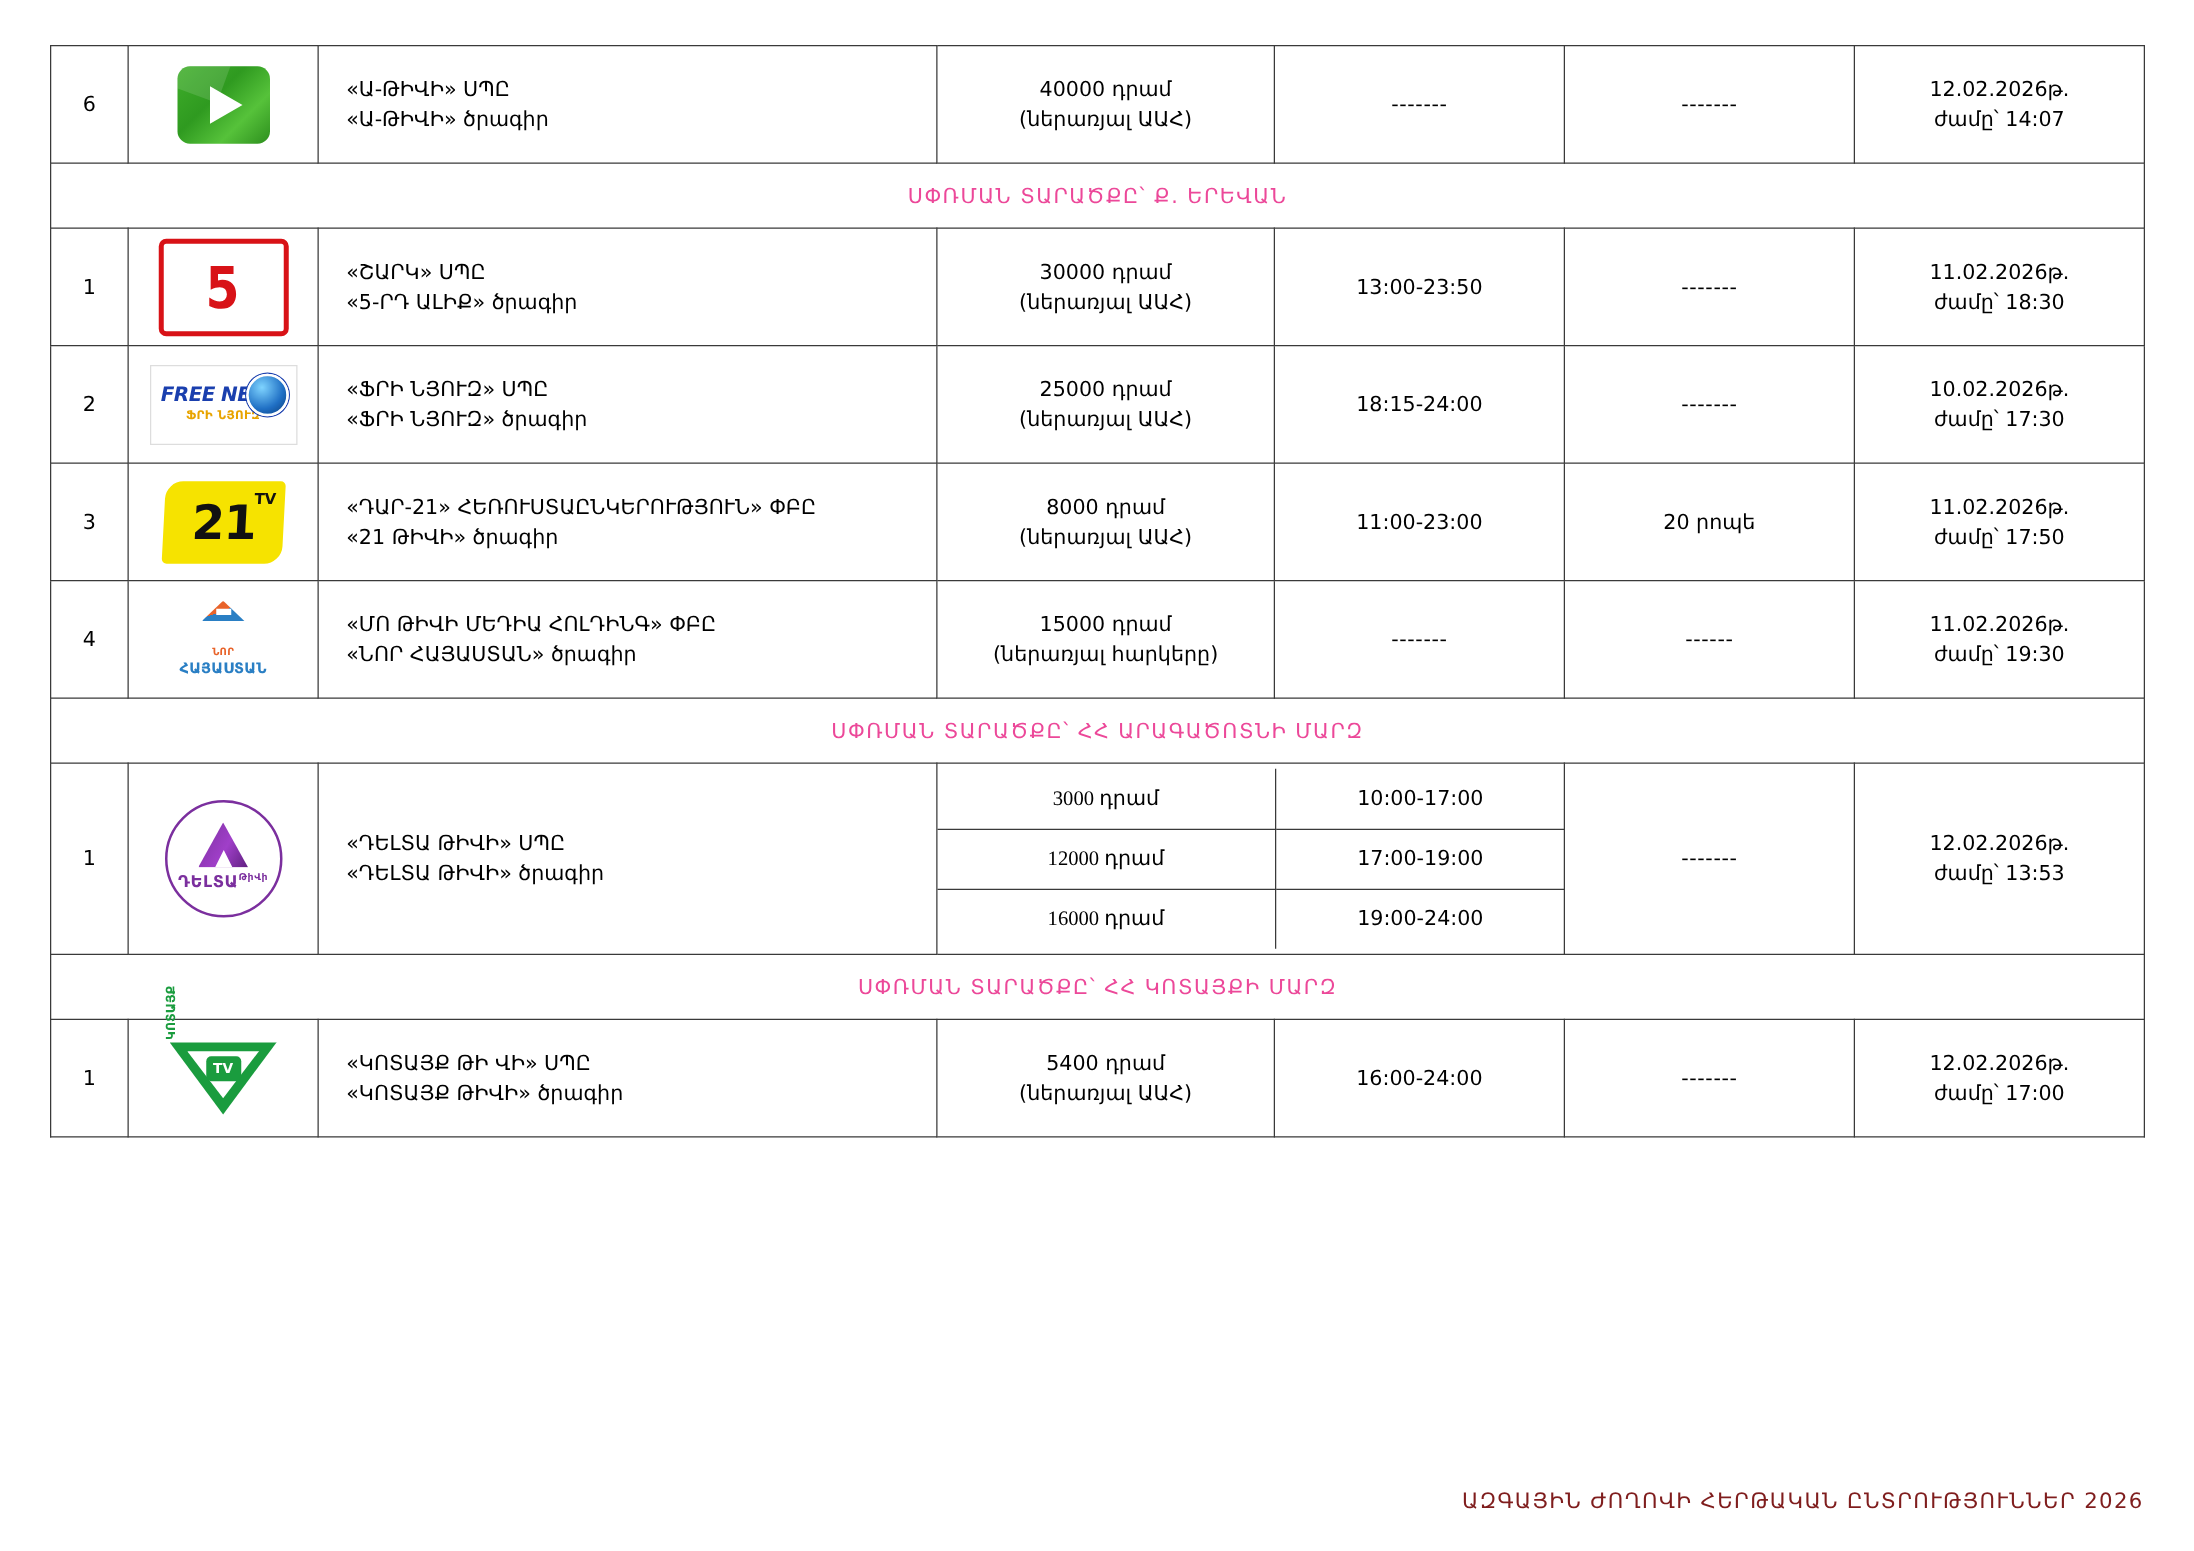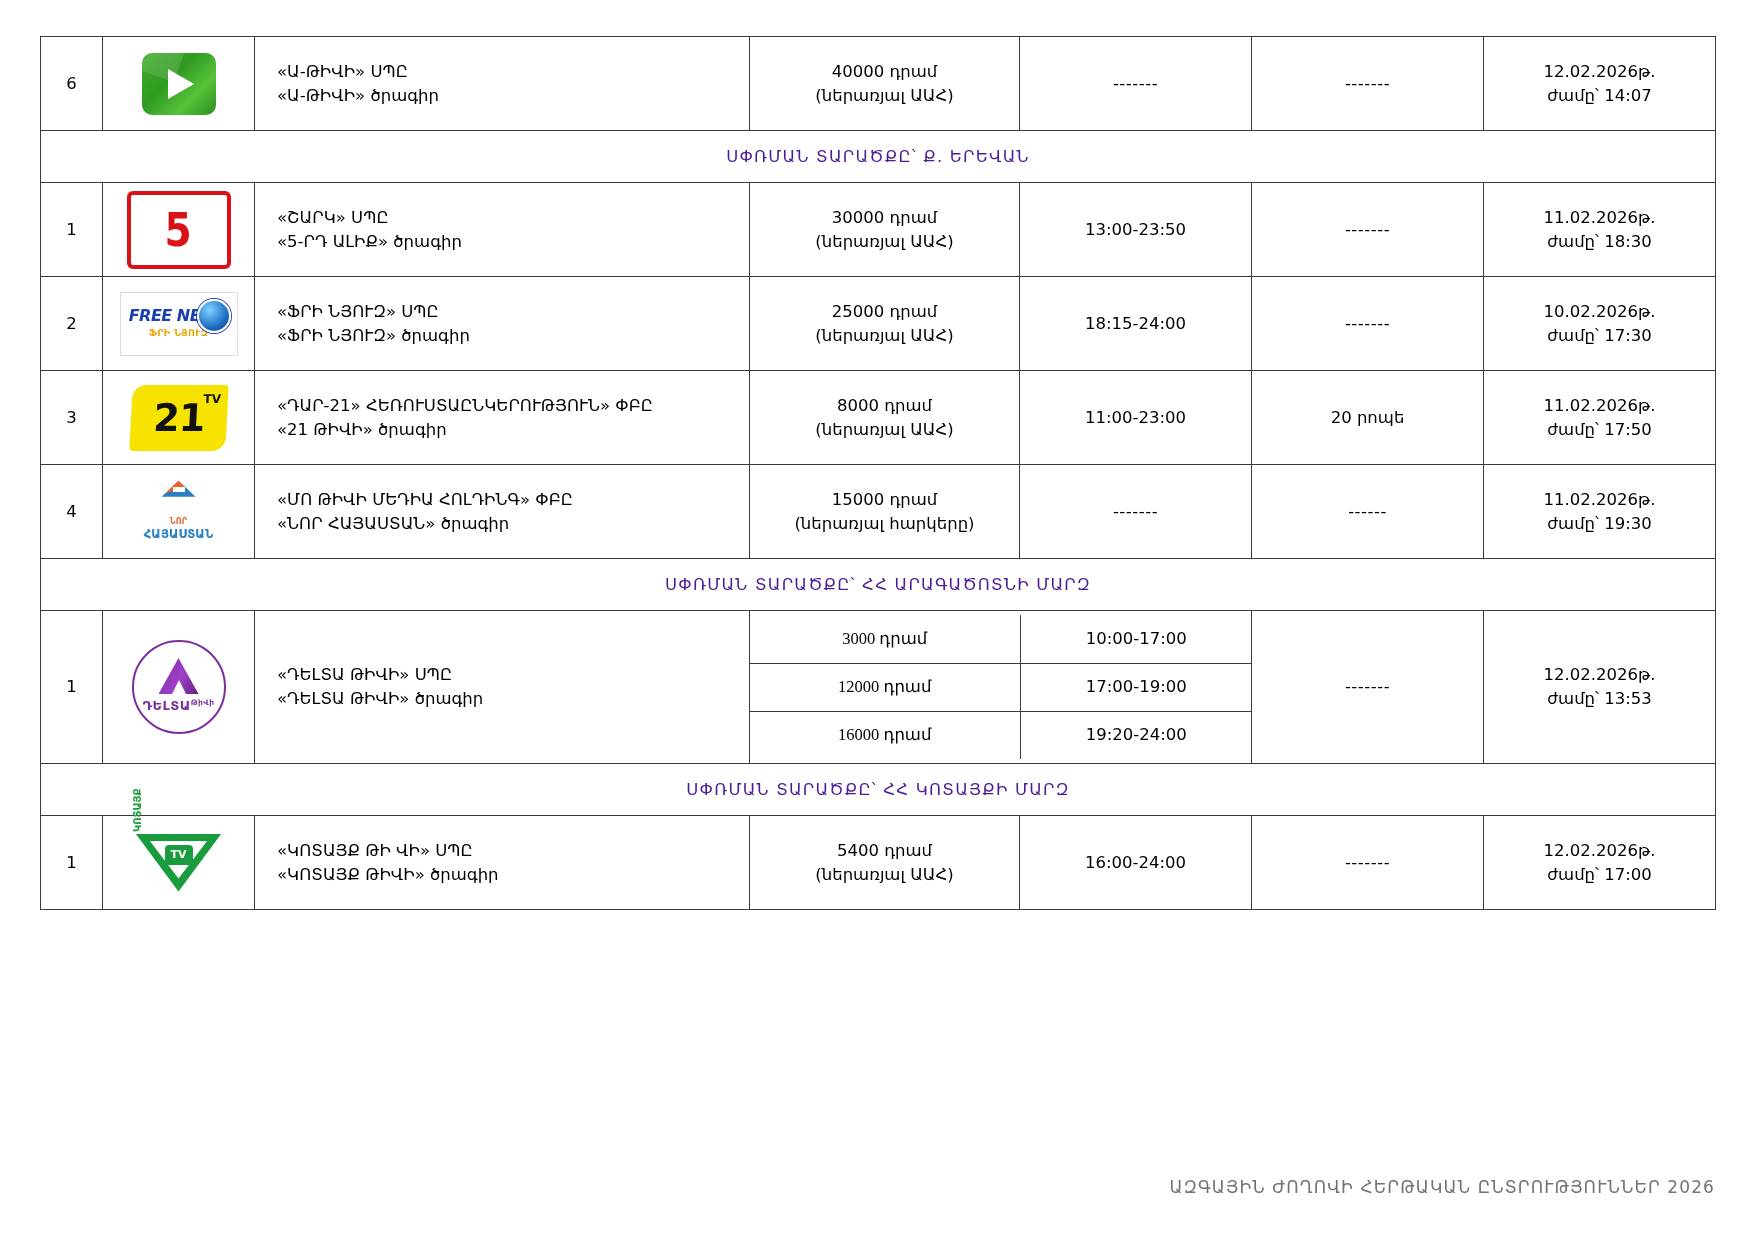--- a/index.html
+++ b/index.html
@@ -46,21 +46,21 @@
 
   .row-h { height: 94px; }
   .name-line1, .name-line2 {
     display: block;
     white-space: nowrap;
   }
   .section-row td {
     height: 52px;
     font-size: 19px;
     letter-spacing: 1.2px;
-    color: #4c1d95;
+    color: #ec4899;
     text-align: center;
     font-weight: 400;
   }
   .dash { letter-spacing: 0.5px; }
 
   
   table.sub {
     border-collapse: collapse;
     width: 100%;
     height: 100%;
@@ -74,24 +74,24 @@
     padding: 4px 6px;
   }
   table.sub tr:last-child td { border-bottom: 0; }
   .sub-price { width: 270px; border-right: 1px solid #3a3a3a !important; font-family: Liberation Serif, serif; }
   .sub-time  { width: 232px; margin-left: 40px; }
   td.nopad { padding: 0 !important; }
 
   .footer {
     position: absolute;
     right: 40px;
-    bottom: 44px;
+    bottom: 30px;
     font-size: 17px;
     letter-spacing: 1.1px;
-    color: #737373;
+    color: #7f1d1d;
     white-space: nowrap;
   }
 
   
   .logo-wrap {
     display: flex;
     align-items: center;
     justify-content: center;
     height: 78px;
   }
@@ -440,21 +440,21 @@
                 <tr>
               <td class="sub-price">3000 դրամ</td>
               <td class="sub-time">10:00-17:00</td>
             </tr>
             <tr>
               <td class="sub-price">12000 դրամ</td>
               <td class="sub-time">17:00-19:00</td>
             </tr>
             <tr>
               <td class="sub-price">16000 դրամ</td>
-              <td class="sub-time">19:20-24:00</td>
+              <td class="sub-time">19:00-24:00</td>
             </tr>
           </tbody>
             </table>
         </td>
         <td class="dash">-------</td>
         <td>
           <span class="name-line1">12.02.2026թ.</span>
           <span class="name-line2">ժամը՝ 13:53</span>
         </td>
       </tr>

